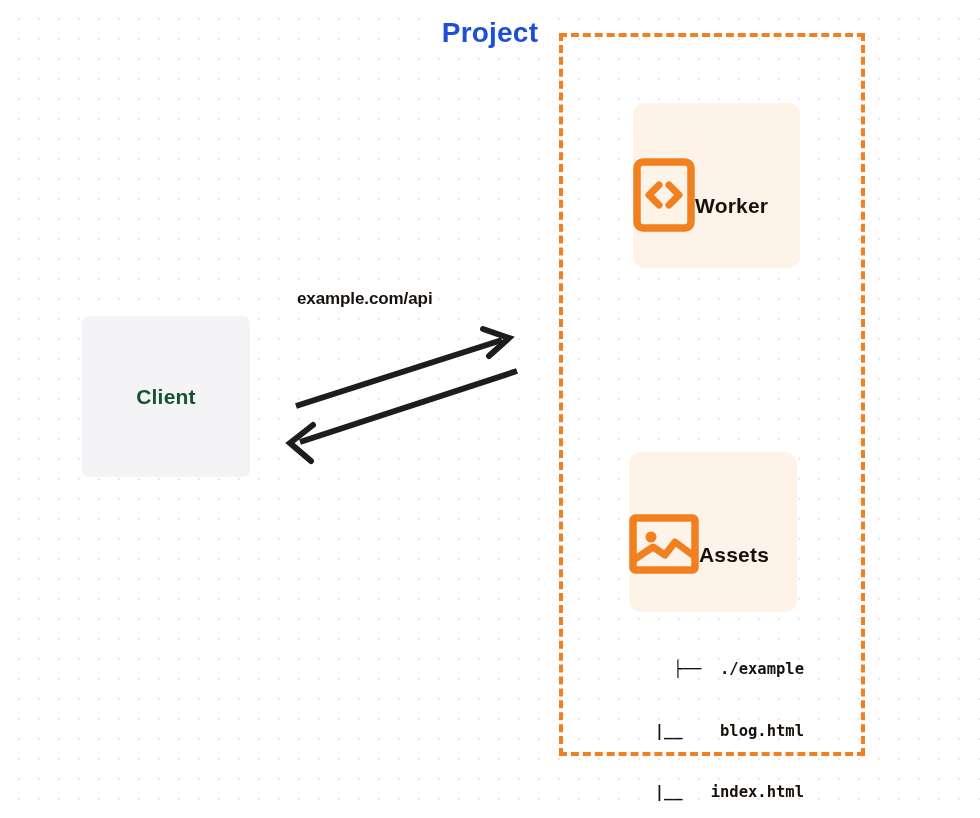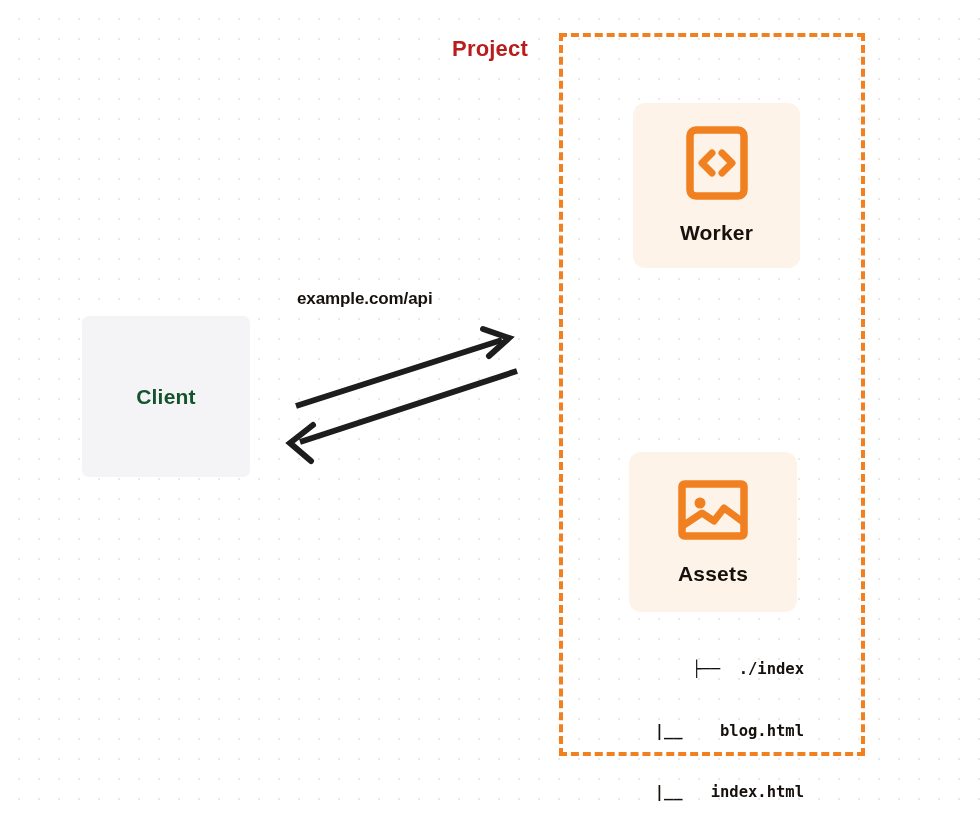--- a/index.html
+++ b/index.html
@@ -51,38 +51,37 @@
     top: 33px;
     width: 306px;
     height: 723px;
     box-sizing: border-box;
     border: 4px dashed #f08020;
     background: transparent;
   }
   #project-label {
     position: absolute;
     left: 50%;
-    top: 49px;
+    top: 33px;
     transform: translate(-50%, -50%);
     background: #ffffff;
     padding: 0 7px;
-    font-size: 22px;
-    font-weight: bold;
-    color: #b91c1c;
+    font-size: 28px;
+    font-weight: bold;
+    color: #1d4ed8;
     letter-spacing: 0.2px;
     white-space: nowrap;
   }
 
   
   .service-card {
     position: absolute;
     background: #fdf3e8;
     border-radius: 12px;
     display: flex;
-    flex-direction: column;
     align-items: center;
   }
   #worker-card {
     left: 633px;
     top: 103px;
     width: 167px;
     height: 165px;
     justify-content: flex-start;
     padding-top: 23px;
     box-sizing: border-box;
@@ -187,19 +186,19 @@
       <svg width="70" height="60" viewBox="0 0 70 60" fill="none">
         <rect x="4" y="4" width="62" height="52" rx="2.5" ry="2.5" stroke="#f08020" stroke-width="7.5" fill="none"></rect>
         <circle cx="22" cy="23" r="5.5" fill="#f08020"></circle>
         <polyline points="6,45 24,33 36,41 46,28 65,42" fill="none" stroke="#f08020" stroke-width="7" stroke-linecap="round" stroke-linejoin="round"></polyline>
       </svg>
     </span>
     <span class="card-label">Assets</span>
   </div>
 
   <div id="file-tree">
-    <span class="tree-line">├──  ./index</span>
+    <span class="tree-line">├──  ./example</span>
     <span class="tree-line">|__    blog.html</span>
     <span class="tree-line">|__   index.html</span>
     
   </div>
 
 </div>
 
 </body></html>

